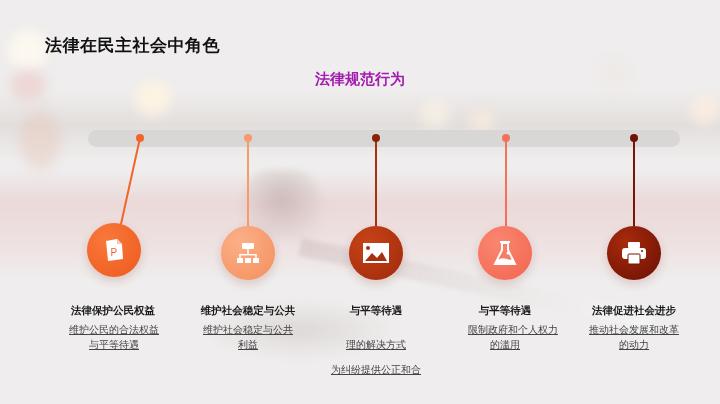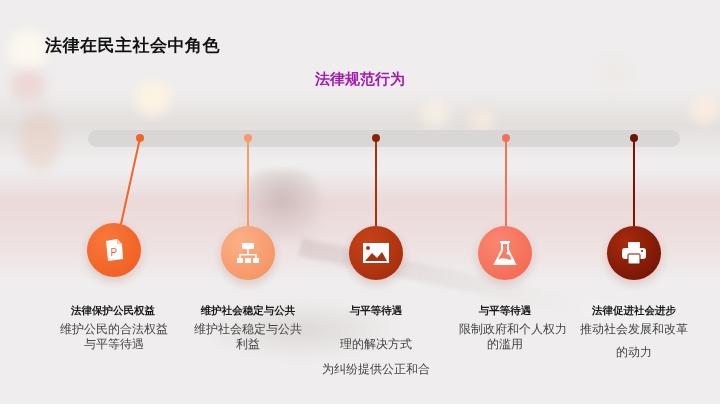--- a/index.html
+++ b/index.html
@@ -58,21 +58,21 @@
     display:flex; align-items:center; justify-content:center;
     box-shadow:0 4px 10px rgba(120,40,20,0.18);
   }
   .circle svg { display:block; }
   .label {
     position:absolute; width:140px; text-align:center;
     font-size:10.5px; font-weight:bold; color:#1a1a1a;
   }
   .desc {
     position:absolute; width:110px; text-align:center;
-    font-size:12px; color:#444; line-height:15px;
+    font-size:10px; color:#444; line-height:15px;text-decoration:underline;
   }
 </style>
 </head>
 <body>
 
 <div class="bg">
   <div class="topband"></div>
   <div class="band"></div>
   <div class="bokeh" style="left:8px;top:30px;width:40px;height:40px;background:rgba(255,250,240,0.8);"></div>
   <div class="bokeh" style="left:10px;top:70px;width:36px;height:30px;background:rgba(235,200,195,0.6);"></div>
@@ -177,13 +177,13 @@
 <div class="label" style="left:306px;top:304px;">与平等待遇</div>
 <div class="desc" style="left:321px;top:322px;margin-top:40px;">为纠纷提供公正和合</div>
 <div class="desc" style="left:321px;top:337px;">理的解决方式</div>
 
 <div class="label" style="left:435px;top:304px;">与平等待遇</div>
 <div class="desc" style="left:458px;top:322px;">限制政府和个人权力</div>
 <div class="desc" style="left:450px;top:337px;">的滥用</div>
 
 <div class="label" style="left:564px;top:304px;">法律促进社会进步</div>
 <div class="desc" style="left:579px;top:322px;">推动社会发展和改革</div>
-<div class="desc" style="left:579px;top:337px;margin-top:8px;">的动力</div>
+<div class="desc" style="left:579px;top:337px;">的动力</div>
 
 </body></html>

